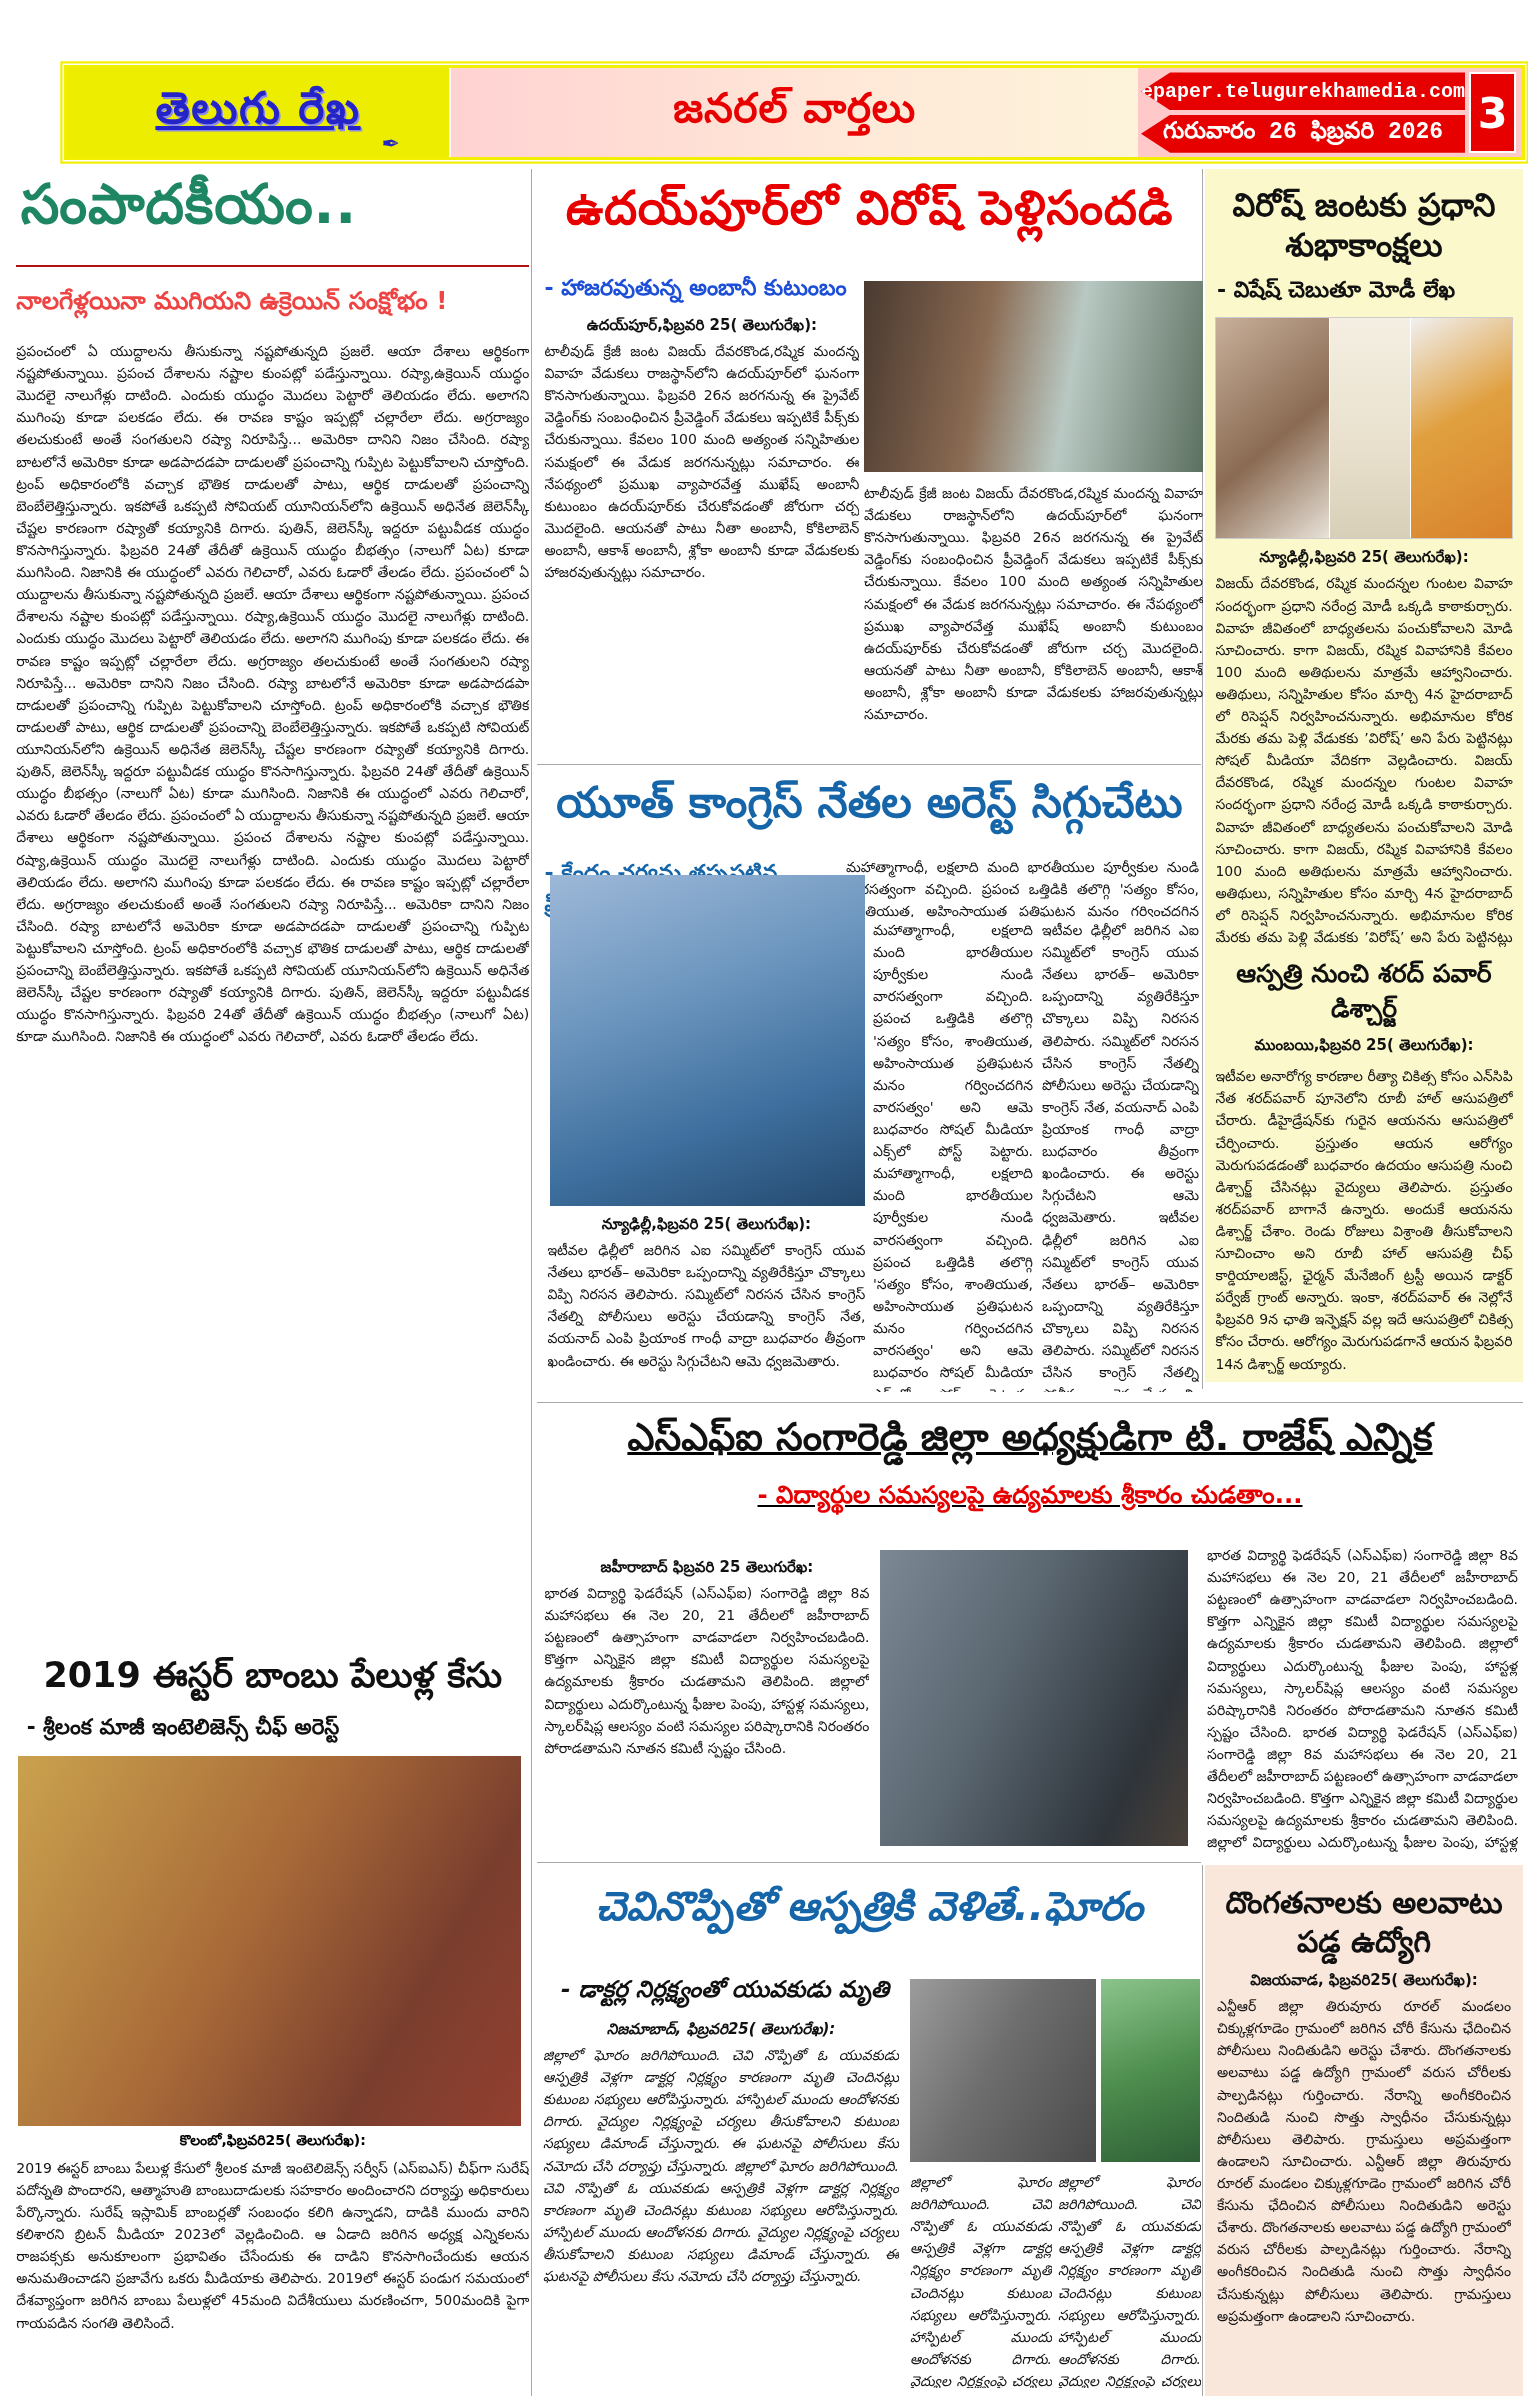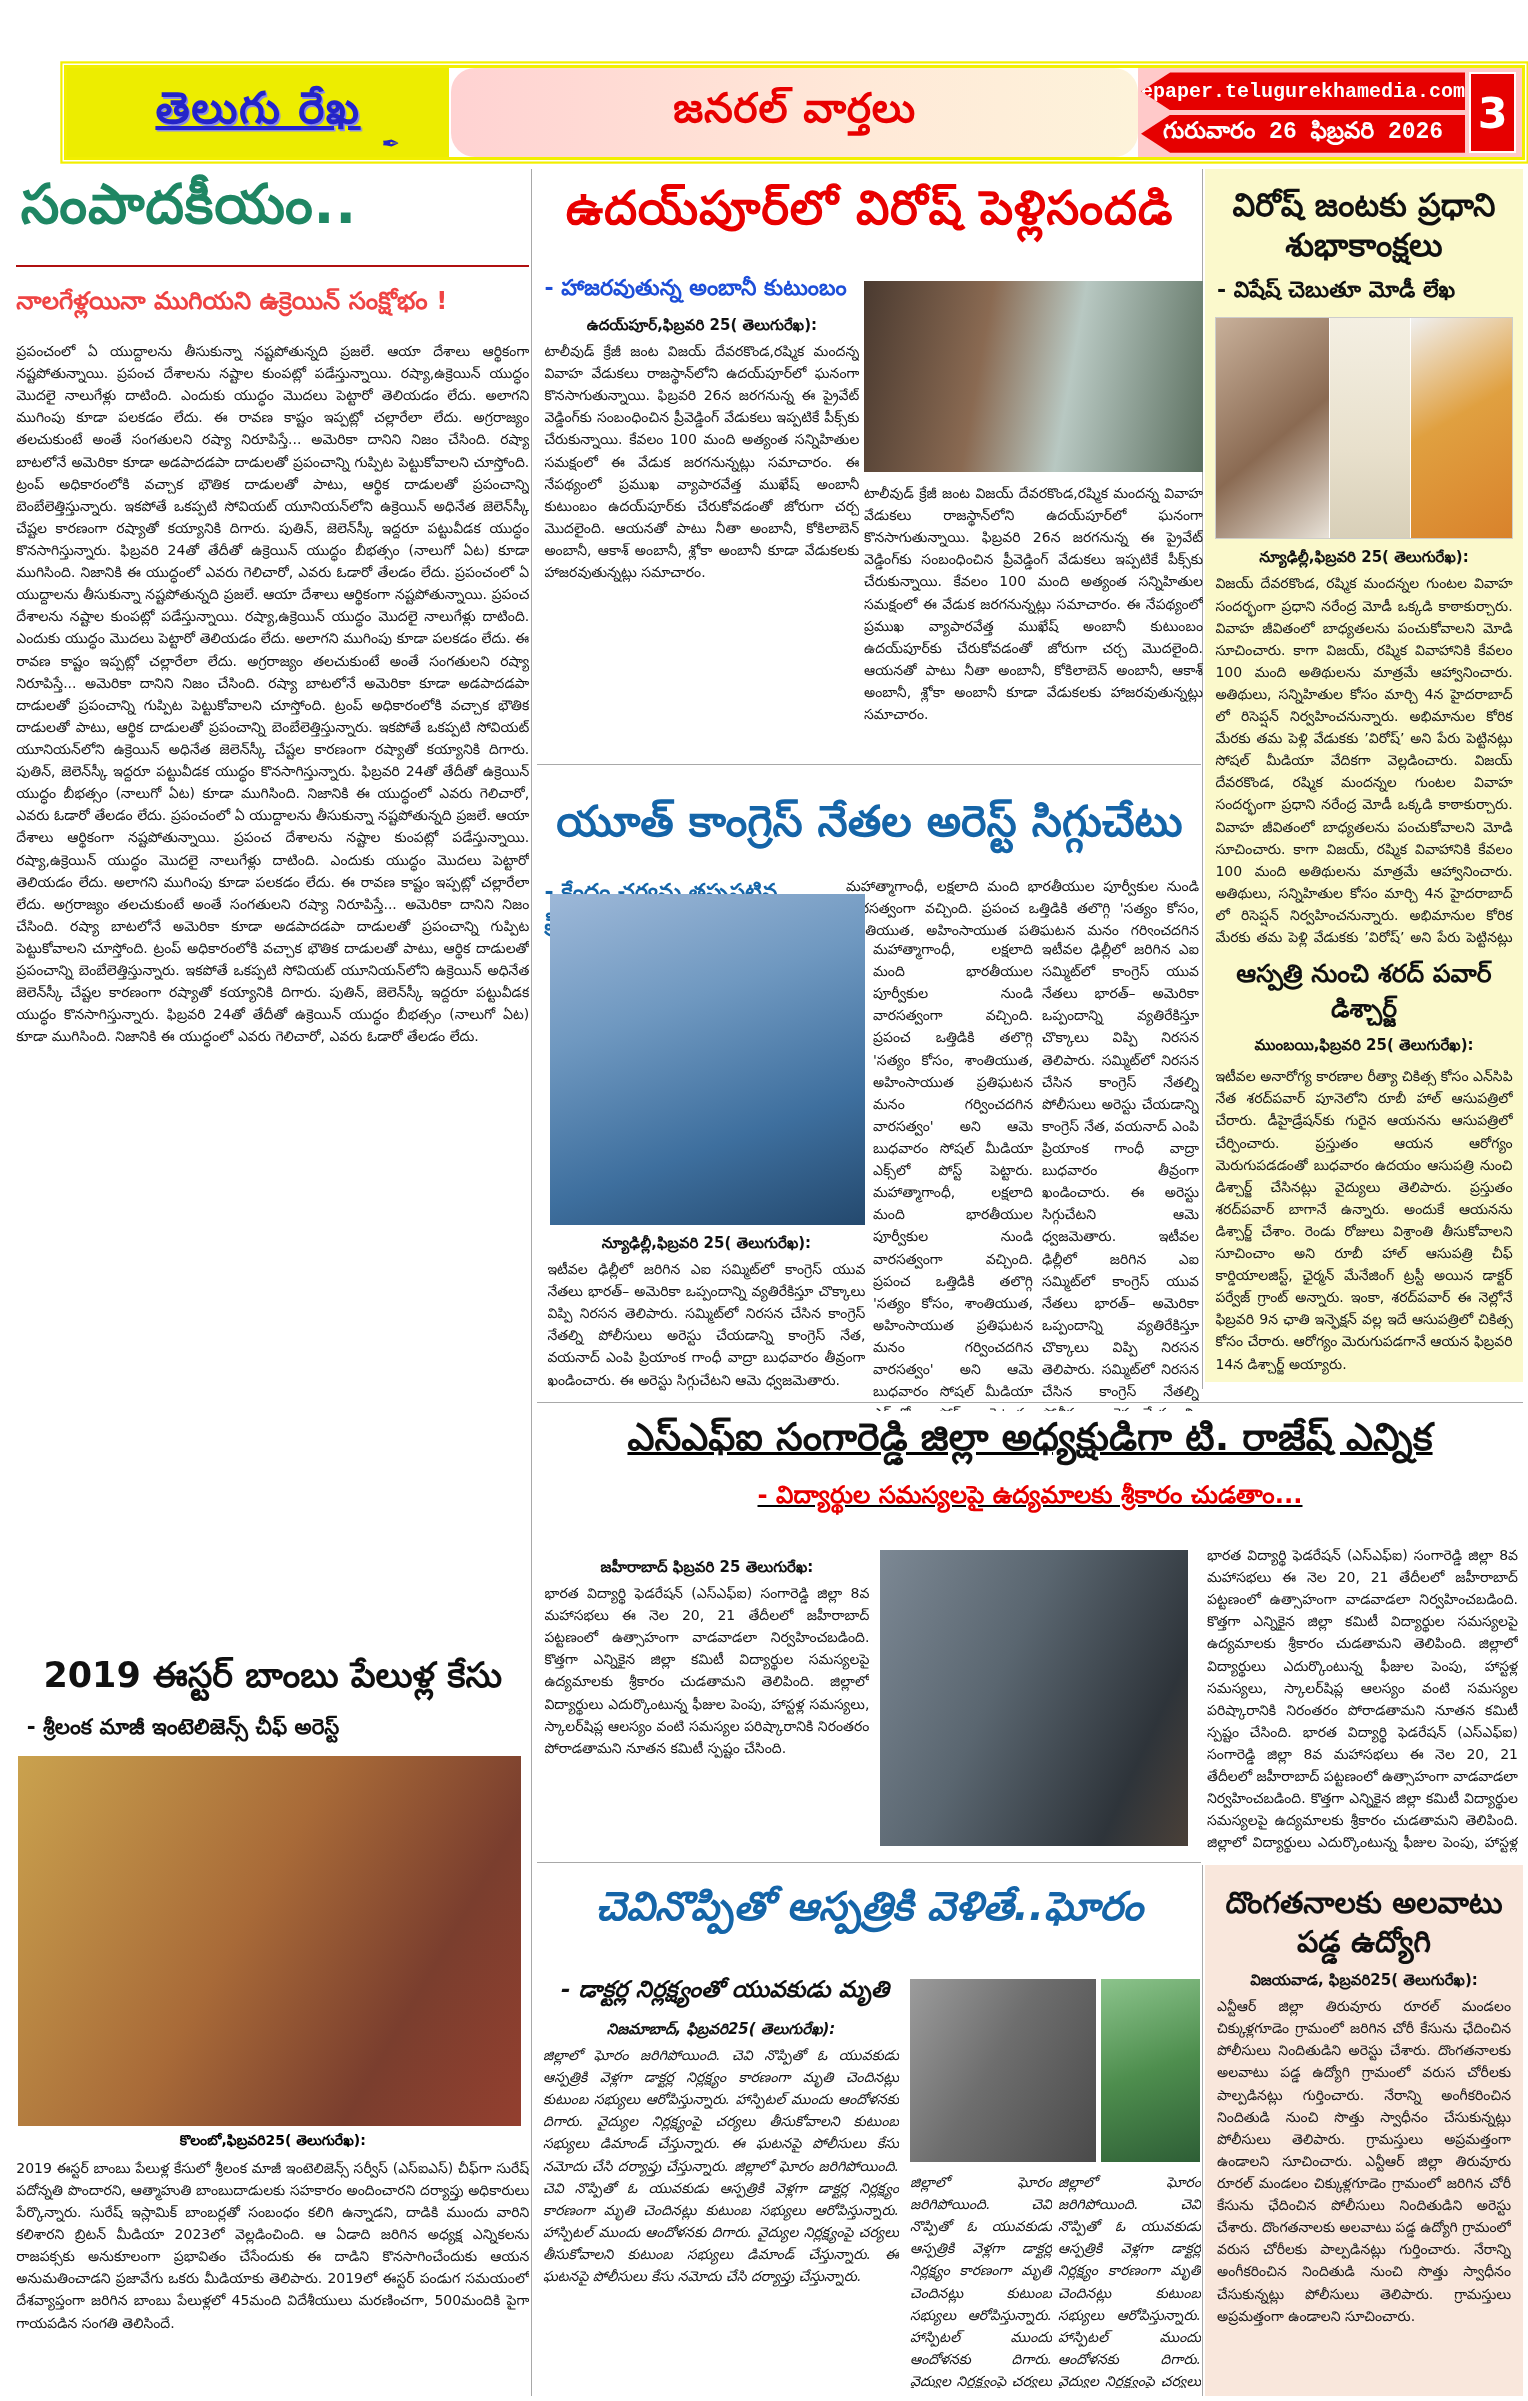--- a/index.html
+++ b/index.html
@@ -8,21 +8,21 @@
 
   
   .header { position:absolute; left:64px; top:65px; width:1461px; height:95px;
             display:flex; border:3px solid #f2ef00; box-shadow:0 0 0 1.5px #ffffff, 0 0 0 3.7px #f2ef00; background:#fff; }
   .logo-box { width:384px; height:100%; background:#eded00; border-right:2.2px solid #fff;
               display:flex; align-items:center; justify-content:center; position:relative; }
   .logo-text { font-size:44px; font-weight:bold; color:#2424c8; text-decoration:underline;
                text-shadow:1.5px 1.5px 0 #8a8ae8; letter-spacing:1.5px; }
   .pen-nib { position:absolute; right:49px; bottom:1.5px; font-size:22px; color:#2424c8; }
   .center-banner { flex:1; background:linear-gradient(90deg,#ffd2d2 0%, #ffe9d8 60%, #fdf3da 100%);
-                   display:flex; align-items:center; justify-content:center;border-radius:24px; }
+                   display:flex; align-items:center; justify-content:center; }
   .section-title { font-size:41px; font-weight:bold; color:#e80000; letter-spacing:0.7px; }
   .right-banner { width:384px; background:#ffc9c9; display:flex; align-items:center; padding:4.4px 6px 4.4px 3px; gap:4.4px; }
   .arrow-stack { flex:1; display:flex; flex-direction:column; gap:4.4px; height:100%;font-family:Liberation Mono, monospace; }
   .hdr-arrow { flex:1; background:#e60000; color:#fff; display:flex; align-items:center; justify-content:center;
                font-weight:bold; clip-path:polygon(0 50%, 9% 0, 100% 0, 100% 100%, 9% 100%); }
   .hdr-arrow.site { font-size:20px; }
   .hdr-arrow.date { font-size:23px; }
   .page-no { width:47px; height:100%; background:#e60000; border:2.2px solid #fff; color:#fff;
              display:flex; align-items:center; justify-content:center; font-size:43px; font-weight:bold; }
 
@@ -52,21 +52,21 @@
   
   .wedding { position:absolute; left:537px; top:170px; width:665px; height:593px; }
   .wedding-headline { font-size:47px; font-weight:bold; color:#e80000; text-align:center; padding-top:10.4px; letter-spacing:0.7px; }
   .wedding-byline { position:absolute; left:7.4px; top:105px; width:311px; font-size:22px; font-weight:bold; color:#1d4ed8; }
   .wedding-photo { position:absolute; left:327px; top:111px; width:339px; height:191px;
                    background:linear-gradient(100deg,#4a3a30 0%, #8a6a52 35%, #b8c8c2 60%, #5c7060 100%); }
   .wedding-col1 { position:absolute; left:7.4px; top:146px; width:315px; height:440px; }
   .wedding-col2 { position:absolute; left:327px; top:312px; width:339px; height:275px; }
 
   
-  .congress { position:absolute; left:537px; top:789px; width:665px; height:632px; }
+  .congress { position:absolute; left:537px; top:770px; width:665px; height:632px; }
   .congress-headline { font-size:43px; font-weight:bold; color:#1565a8; text-align:center; padding-top:7.4px; }
   .congress-byline { position:absolute; left:7.4px; top:90px; width:296px; font-size:22px; font-weight:bold; color:#1565a8; }
   .congress-textA { position:absolute; left:309px; top:86px; width:353px; height:61px; }
   .congress-photo { position:absolute; left:13.3px; top:105px; width:315px; height:331px;
                     background:linear-gradient(160deg,#9db8d8 0%, #6f98c0 35%, #3e6f9e 70%, #24496e 100%); }
   .congress-colB { position:absolute; left:336px; top:149px; width:160px; height:473px; }
   .congress-colC { position:absolute; left:505px; top:149px; width:157px; height:473px; }
   .congress-colA { position:absolute; left:10.4px; top:445px; width:318px; height:181px; }
 
   

